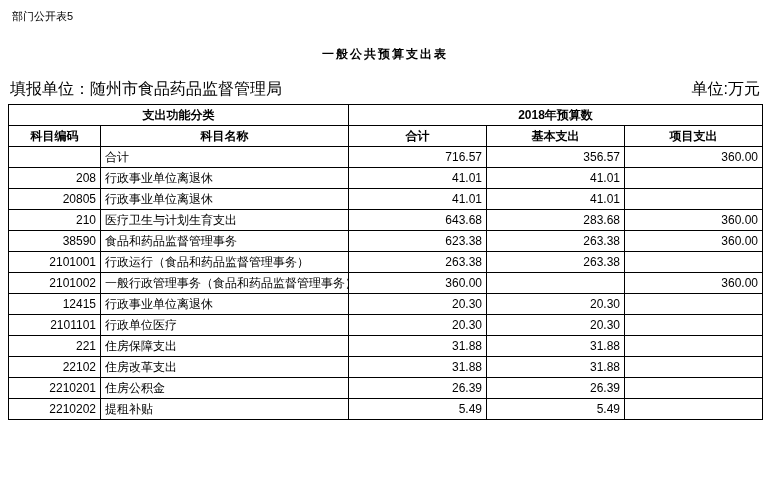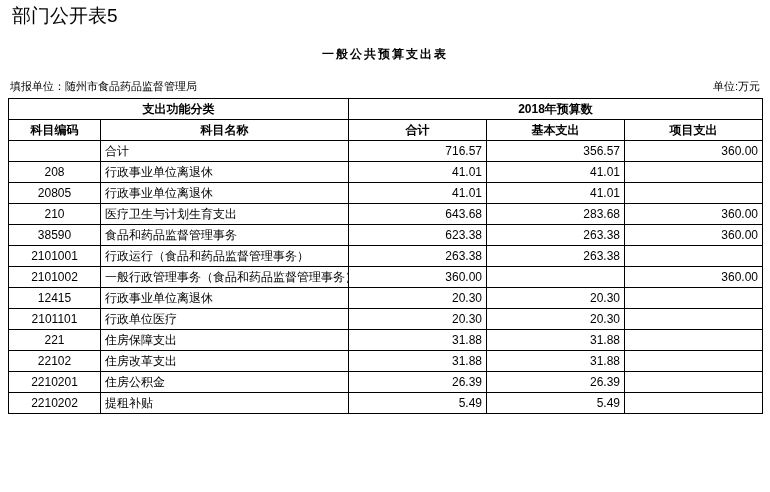--- a/index.html
+++ b/index.html
@@ -15,38 +15,38 @@
     -webkit-font-smoothing: antialiased;
   }
   .page {
     position: relative;
     width: 770px;
     height: 492px;
     box-sizing: border-box;
     padding: 0 8px;
   }
   .doc-label {
-    font-size: 19px;
+    font-size: 11px;
     line-height: 16px;
     padding: 8px 0 0 4px;
     color: #000;
   }
   .doc-title {
     text-align: center;
     font-size: 12px;
     font-weight: bold;
     letter-spacing: 2px;
     margin-top: 22px;
     margin-bottom: 16px;
   }
   .meta-row {
     display: flex;
     justify-content: space-between;
     align-items: flex-end;
-    font-size: 11px;
+    font-size: 16px;
     padding: 0 2px 4px 2px;
   }
   .meta-left { white-space: nowrap; }
   .meta-right { white-space: nowrap; }
 
   table.budget {
     width: 754px;
     border-collapse: collapse;
     table-layout: fixed;
     font-size: 12px;
@@ -63,21 +63,21 @@
   table.budget th {
     font-weight: bold;
     text-align: center;
   }
   .col-code { width: 92px; }
   .col-name { width: 248px; }
   .col-total { width: 138px; }
   .col-basic { width: 138px; }
   .col-project { width: 138px; }
 
-  td.code { text-align: center; }
+  td.code { text-align: right; }
   td.name { text-align: left; }
   td.num { text-align: right; padding-right: 6px; }
   .indent-1 { padding-left: 22px; }
   .indent-2 { padding-left: 40px; }
   .indent-3 { padding-left: 58px; }
 
   .wrap-cell {
     white-space: normal;
     line-height: 13px;
     font-size: 12px;

